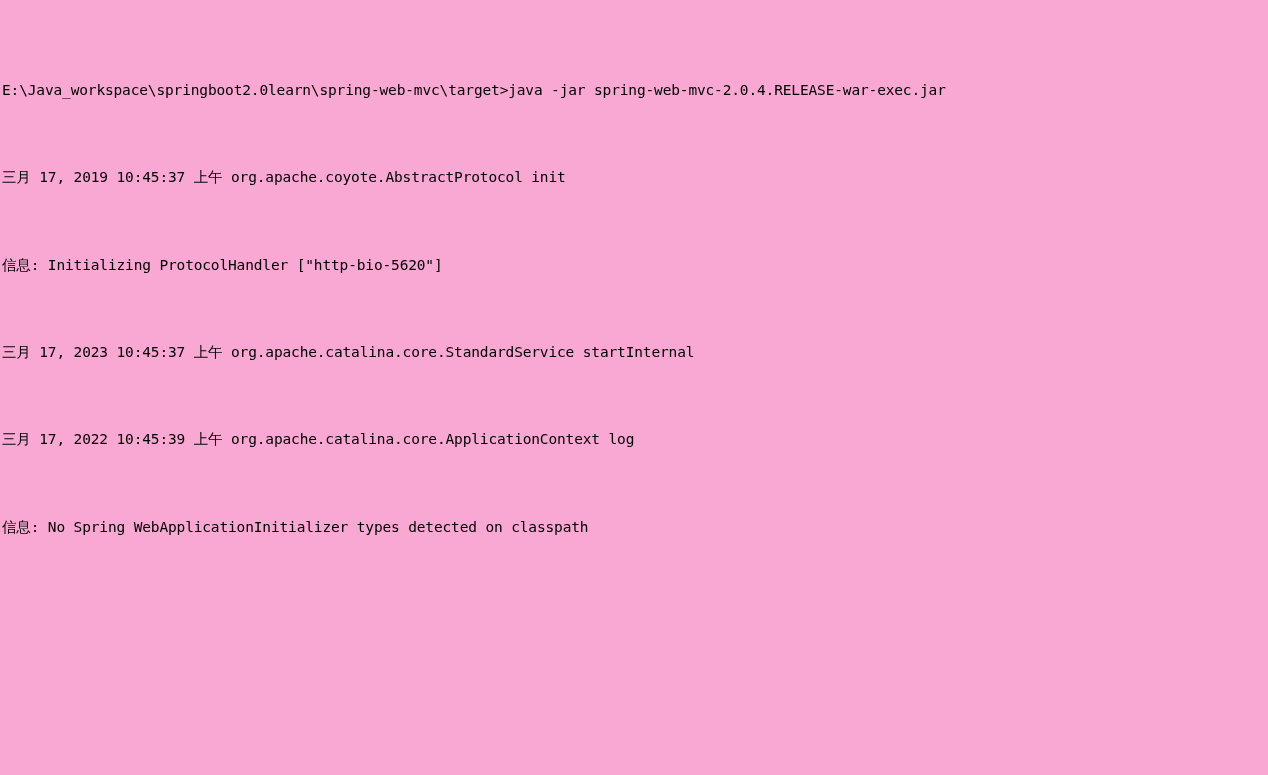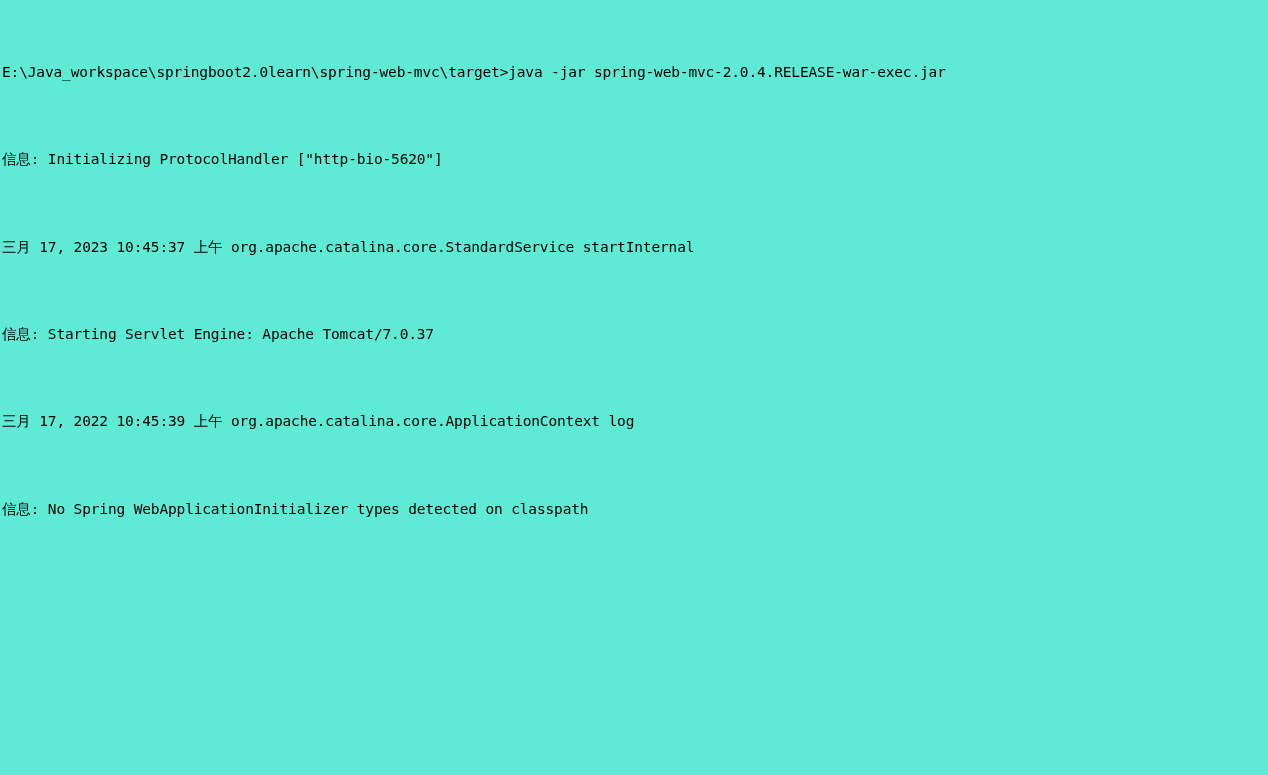--- a/index.html
+++ b/index.html
@@ -9,45 +9,45 @@
   }
   body {
     width: 1268px;
     height: 775px;
     overflow: hidden;
     font-family: "DejaVu Sans Mono", "Liberation Mono", monospace;
   }
   #console {
     width: 1268px;
     height: 775px;
-    background: #5eead4;
+    background: #f9a8d4;
     color: #000000;
     font-family: "DejaVu Sans Mono", "Liberation Mono", monospace;
     font-size: 14.5px;
     line-height: 29.1px;
-    padding: 0 0 0 2px;
+    padding: 18px 0 0 2px;
     box-sizing: border-box;
     white-space: pre;
     overflow: hidden;
     letter-spacing: -0.15px;
   }
   .line {
     height: 29.1px;
     white-space: pre;
     overflow: hidden;
   }
 </style>
 </head>
 <body>
 
 <div id="console">
   <div class="line">E:\Java_workspace\springboot2.0learn\spring-web-mvc\target&gt;java -jar spring-web-mvc-2.0.4.RELEASE-war-exec.jar</div>
+  <div class="line">三月 17, 2019 10:45:37 上午 org.apache.coyote.AbstractProtocol init</div>
   <div class="line">信息: Initializing ProtocolHandler ["http-bio-5620"]</div>
   <div class="line">三月 17, 2023 10:45:37 上午 org.apache.catalina.core.StandardService startInternal</div>
-  <div class="line">信息: Starting Servlet Engine: Apache Tomcat/7.0.37</div>
   <div class="line">三月 17, 2022 10:45:39 上午 org.apache.catalina.core.ApplicationContext log</div>
   <div class="line">信息: No Spring WebApplicationInitializer types detected on classpath</div>
   
   
   
   
   
   
   
   

